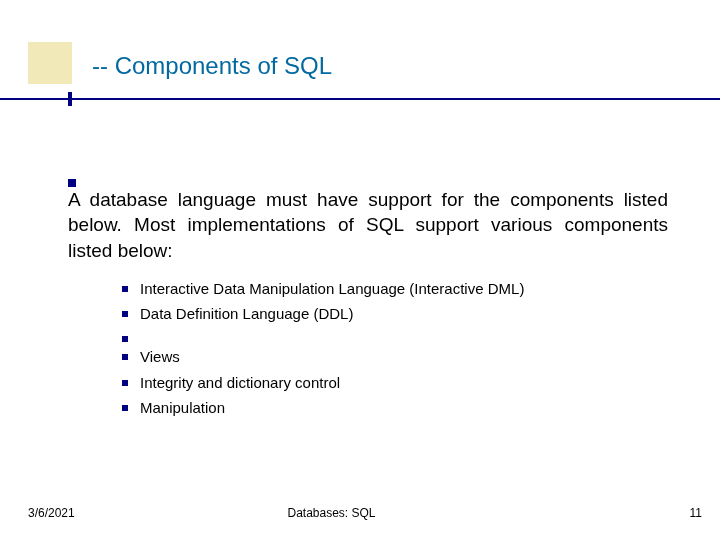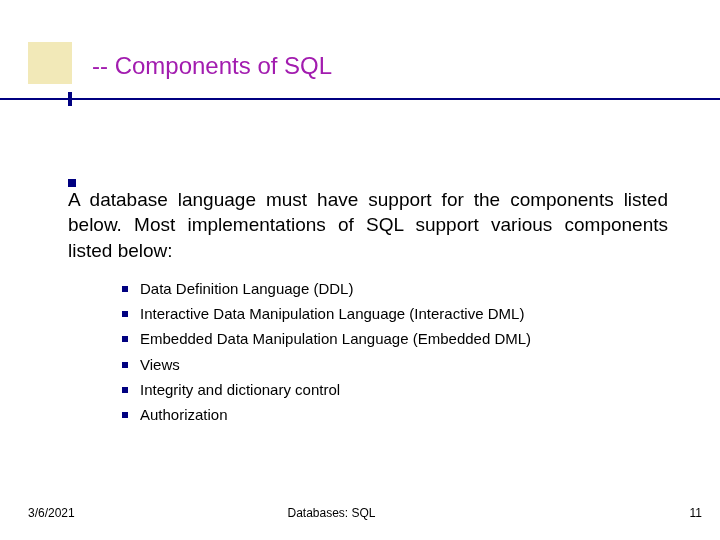--- a/index.html
+++ b/index.html
@@ -1,20 +1,20 @@
 <!DOCTYPE html>
 <html><head>
 <meta charset="utf-8">
 <style>
   * { margin: 0; padding: 0; box-sizing: border-box; }
   html, body { width: 720px; height: 540px; background: #fff; font-family: Verdana, Geneva, sans-serif; color: #000; }
   .slide { position: relative; width: 720px; height: 540px; }
   .accent-block { position: absolute; left: 28px; top: 42px; width: 44px; height: 42px; background: #d2b100; opacity: 0.28; }
   .title-wrap { position: absolute; left: 92px; top: 52px; width: 560px; }
-  .title { font-size: 24px; font-weight: normal; color: #a21caf; }
+  .title { font-size: 24px; font-weight: normal; color: #0369a1; }
   .title-underline { position: absolute; left: 0; top: 98px; width: 720px; height: 2px; background: #000080; }
   .title-tick { position: absolute; left: 68px; top: 92px; width: 4px; height: 14px; background: #000080; }
   .body { position: absolute; left: 68px; top: 170px; width: 600px; }
   .bullet-lvl1 { display: flex; align-items: flex-start; margin-bottom: 16px; flex-direction: column; }
   .bullet-lvl1 .sq { flex: 0 0 auto; width: 8px; height: 8px; background: #000080; margin-top: 9px; margin-right: 18px; }
   .bullet-lvl1 .txt { font-size: 19px; line-height: 1.33; text-align: justify; }
   .sublist { margin-left: 54px; margin-top: 4px; }
   .bullet-lvl2 { display: flex; align-items: flex-start; margin-bottom: 5px; }
   .bullet-lvl2 .sq { flex: 0 0 auto; width: 6px; height: 6px; background: #000080; margin-top: 7px; margin-right: 12px; }
   .bullet-lvl2 .txt { font-size: 15px; line-height: 1.35; }
@@ -35,41 +35,40 @@
   <div class="title-tick"></div>
 
   <div class="body">
     <div class="bullet-lvl1">
       <span class="sq"></span>
       <span class="txt">A database language must have support for the components listed below. Most implementations of SQL support various components listed below:</span>
     </div>
     <div class="sublist">
       <div class="bullet-lvl2">
         <span class="sq"></span>
+        <span class="txt">Interactive Data Manipulation Language (Interactive DML)</span>
+      </div>
+      <div class="bullet-lvl2">
+        <span class="sq"></span>
         <span class="txt">Data Definition Language (DDL)</span>
       </div>
       <div class="bullet-lvl2">
         <span class="sq"></span>
-        <span class="txt">Interactive Data Manipulation Language (Interactive DML)</span>
-      </div>
-      <div class="bullet-lvl2">
-        <span class="sq"></span>
-        <span class="txt">Embedded Data Manipulation Language (Embedded DML)</span>
       </div>
       <div class="bullet-lvl2">
         <span class="sq"></span>
         <span class="txt">Views</span>
       </div>
       <div class="bullet-lvl2">
         <span class="sq"></span>
         <span class="txt">Integrity and dictionary control</span>
       </div>
       <div class="bullet-lvl2">
         <span class="sq"></span>
-        <span class="txt">Authorization</span>
+        <span class="txt">Manipulation</span>
       </div>
     </div>
   </div>
 
   <div class="footer">
     <span class="date">3/6/2021</span>
     <span class="center">Databases: SQL</span>
     <span class="pagenum">11</span>
   </div>
 </div>

